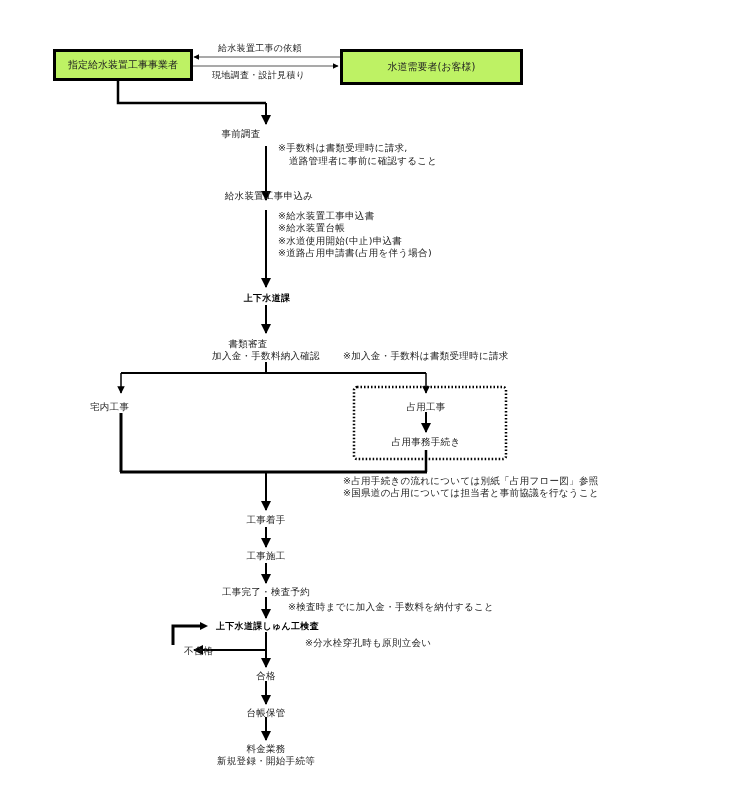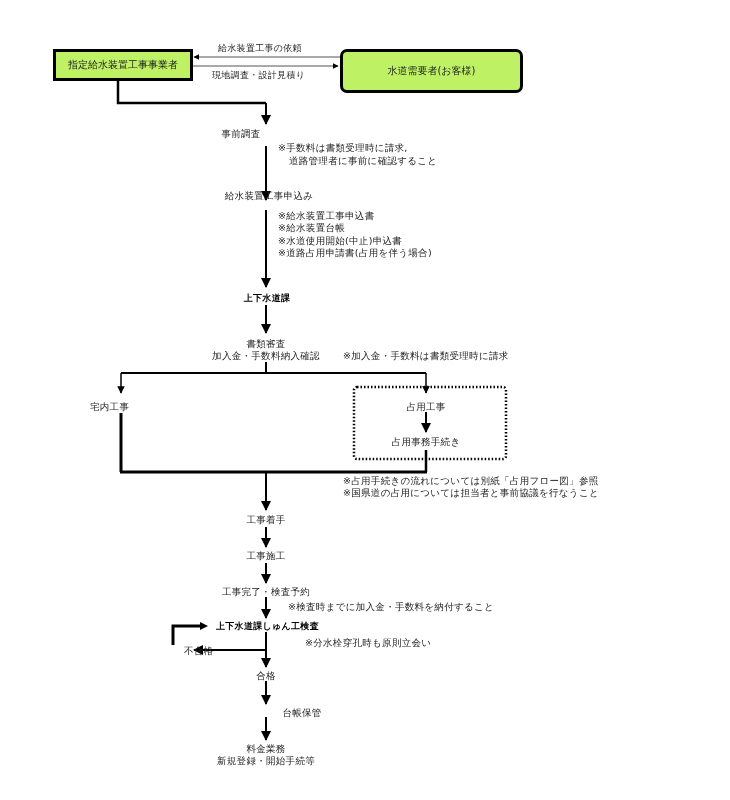--- a/index.html
+++ b/index.html
@@ -52,52 +52,52 @@
   <polyline points="173,645 173,626 203,626" fill="none" stroke="#000" stroke-width="3"></polyline>
   <path d="M200,622 L208,626 L200,630 z" fill="#000"></path>
   <line x1="266" y1="650" x2="266" y2="667" stroke="#000" stroke-width="2" marker-end="url(#ah)"></line>
   <line x1="266" y1="681" x2="266" y2="704" stroke="#000" stroke-width="2" marker-end="url(#ah)"></line>
   <line x1="266" y1="717" x2="266" y2="740" stroke="#000" stroke-width="2" marker-end="url(#ah)"></line>
 </svg>
 
 <div class="box" style="left:53px; top:49px; width:140px; height:32px;">
   <span>指定給水装置工事事業者</span>
 </div>
-<div class="box" style="left:340px; top:49px; width:183px; height:44px;border-radius:7px;">
+<div class="box" style="left:340px; top:49px; width:183px; height:36px;">
   <span>水道需要者(お客様)</span>
 </div>
 <div class="t" style="left:218px; top:42px; font-size:9px;">給水装置工事の依頼</div>
 <div class="t" style="left:212px; top:69px; font-size:9px;">現地調査・設計見積り</div>
 
 <div class="t c" style="left:241px; top:128px;">事前調査</div>
 <div class="t" style="left:278px; top:142px;">※手数料は書類受理時に請求,</div>
 <div class="t" style="left:289px; top:155px;">道路管理者に事前に確認すること</div>
 
 <div class="t c" style="left:253px; top:190px;padding-left:32px;">給水装置工事申込み</div>
 <div class="t" style="left:278px; top:210px;">※給水装置工事申込書</div>
 <div class="t" style="left:278px; top:222px;">※給水装置台帳</div>
 <div class="t" style="left:278px; top:235px;">※水道使用開始(中止)申込書</div>
 <div class="t" style="left:278px; top:247px;">※道路占用申請書(占用を伴う場合)</div>
 
 <div class="t c b" style="left:267px; top:292px; font-size:9px;">上下水道課</div>
 
-<div class="t c" style="left:266px; top:338px;">書類審査</div>
+<div class="t c" style="left:248px; top:338px;">書類審査</div>
 <div class="t c" style="left:266px; top:350px;">加入金・手数料納入確認</div>
 <div class="t" style="left:343px; top:350px;">※加入金・手数料は書類受理時に請求</div>
 
 <div class="t" style="left:90px; top:401px;">宅内工事</div>
 <div class="t c" style="left:426px; top:401px;">占用工事</div>
 <div class="t c" style="left:426px; top:436px;">占用事務手続き</div>
 
 <div class="t" style="left:343px; top:475px;">※占用手続きの流れについては別紙「占用フロー図」参照</div>
 <div class="t" style="left:343px; top:487px;">※国県道の占用については担当者と事前協議を行なうこと</div>
 
 <div class="t c" style="left:266px; top:514px;">工事着手</div>
 <div class="t c" style="left:266px; top:550px;">工事施工</div>
 <div class="t c" style="left:266px; top:586px;">工事完了・検査予約</div>
 <div class="t" style="left:288px; top:601px;">※検査時までに加入金・手数料を納付すること</div>
 <div class="t b" style="left:216px; top:620px; font-size:9px;">上下水道課しゅん工検査</div>
 <div class="t" style="left:305px; top:637px;">※分水栓穿孔時も原則立会い</div>
 <div class="t" style="left:156px; top:645px;margin-left:28px;">不合格</div>
 <div class="t c" style="left:266px; top:670px;">合格</div>
-<div class="t c" style="left:266px; top:707px;margin-left:36px;">台帳保管</div>
+<div class="t c" style="left:266px; top:707px;">台帳保管</div>
 <div class="t c" style="left:266px; top:743px;">料金業務</div>
 <div class="t c" style="left:266px; top:755px;">新規登録・開始手続等</div>
 
 </body></html>

